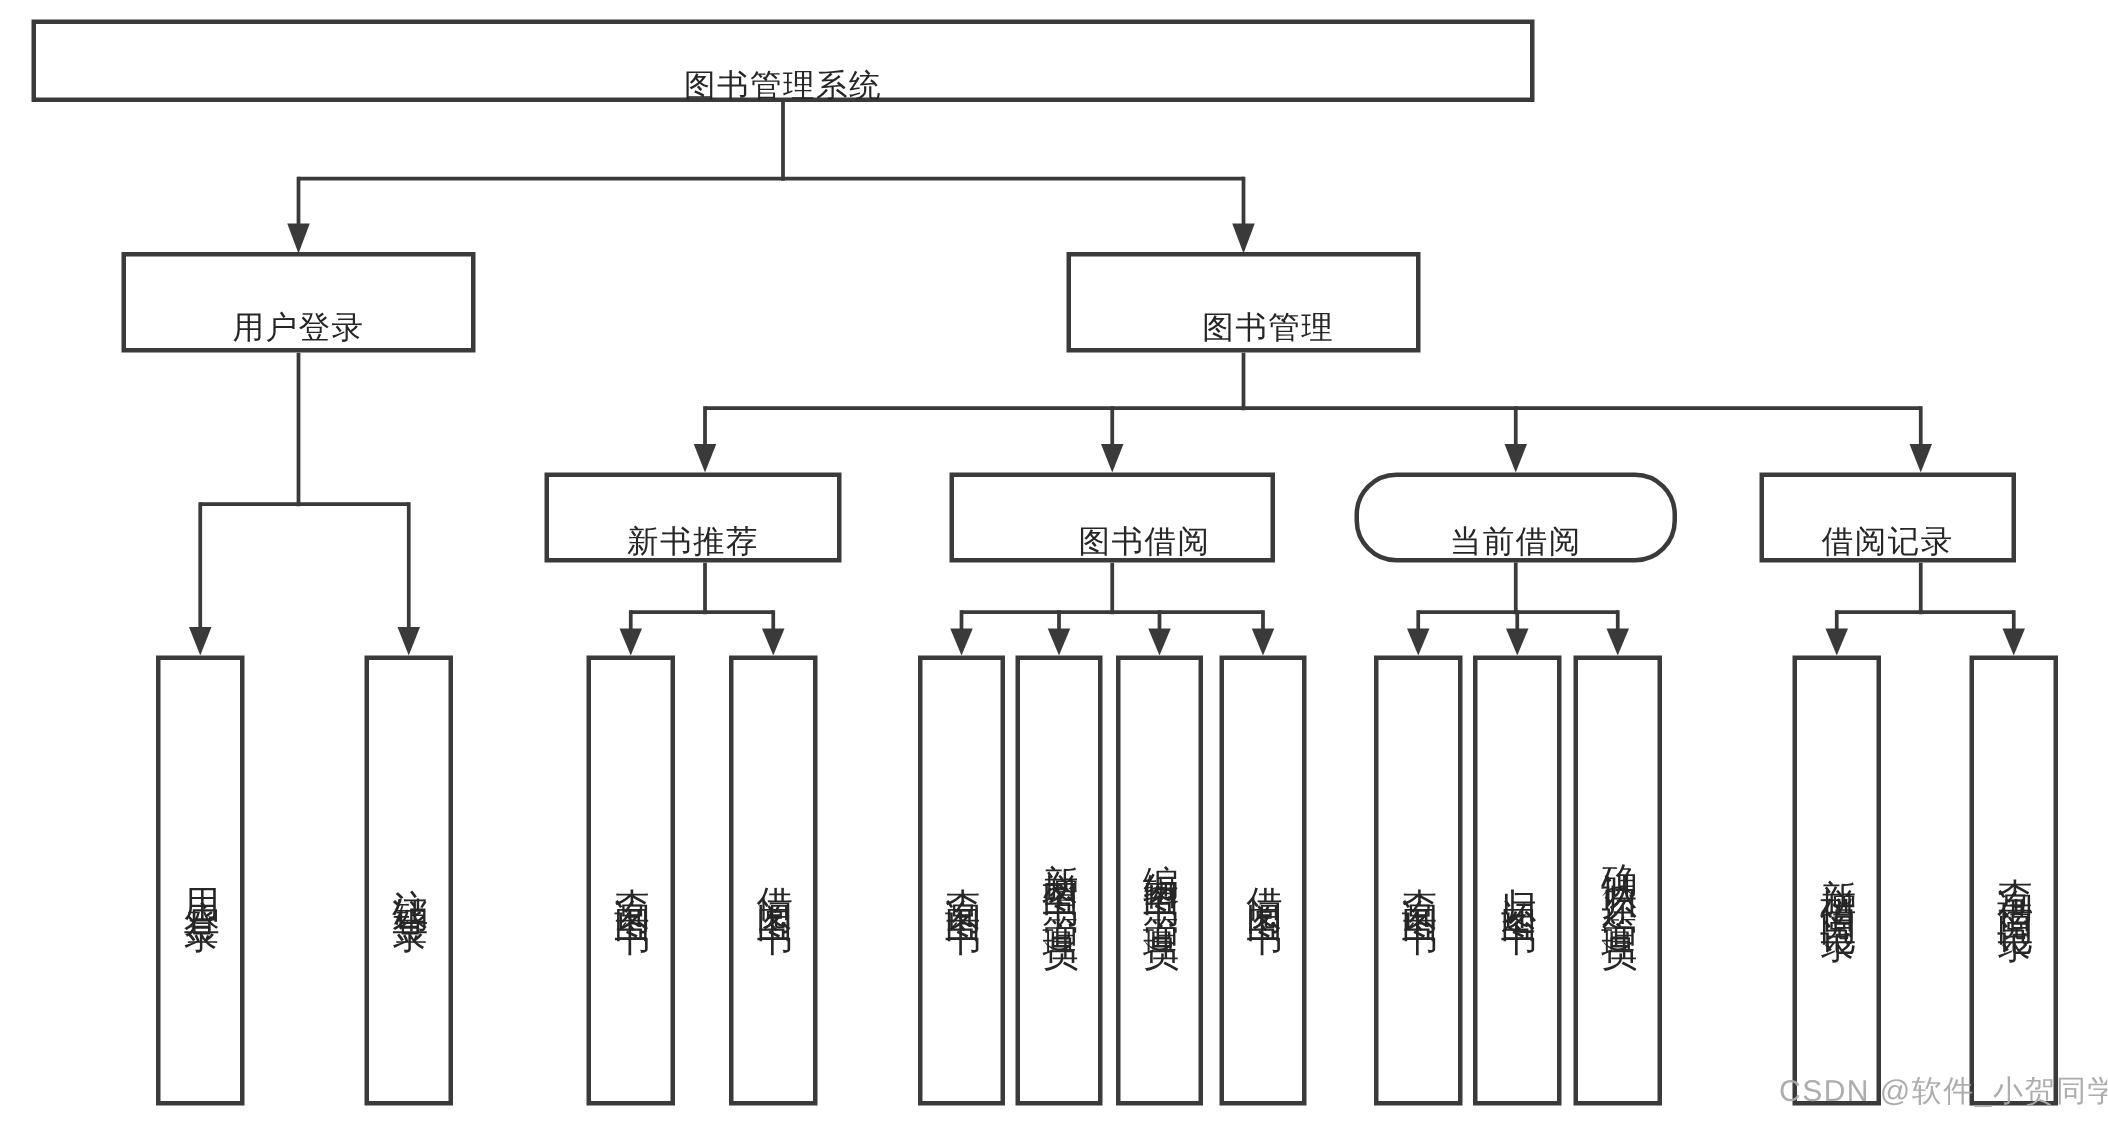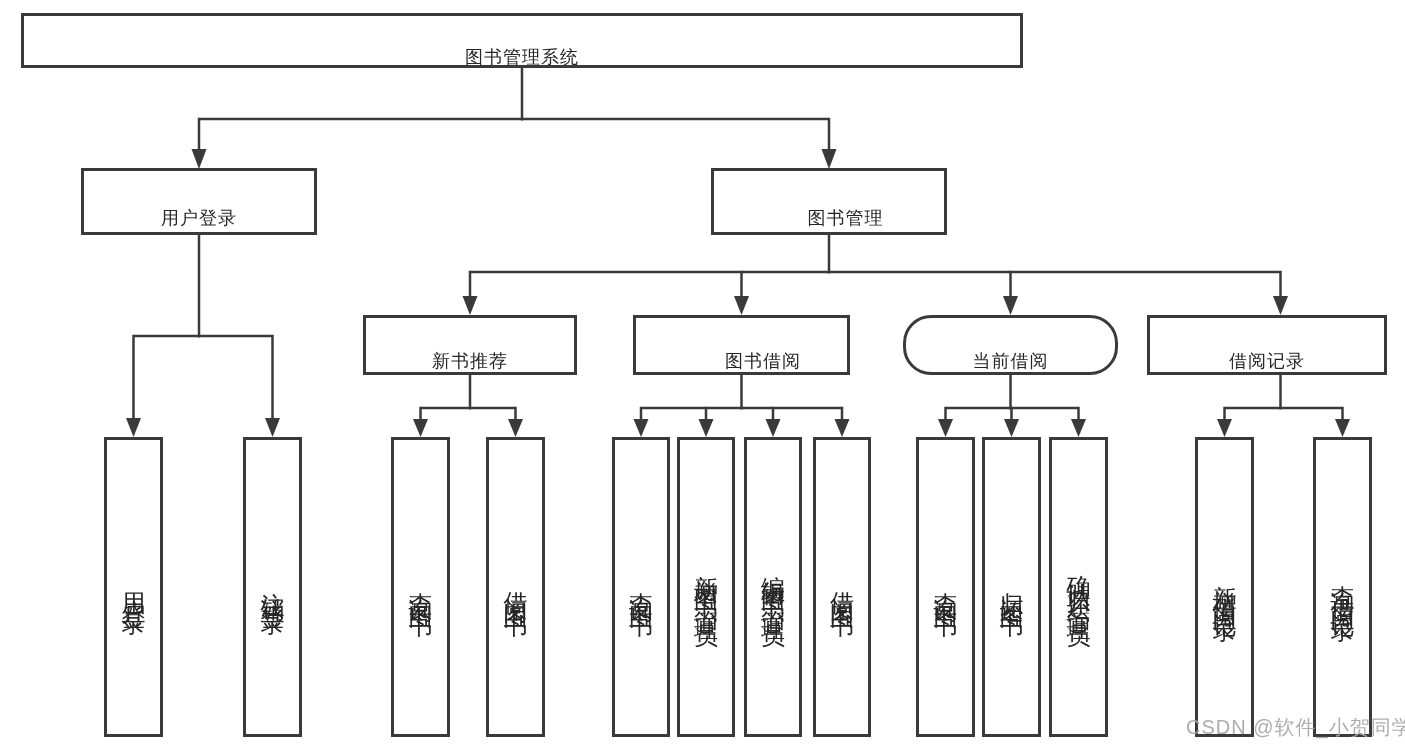--- a/index.html
+++ b/index.html
@@ -36,40 +36,40 @@
     position: absolute;
     background: #ffffff;
     border: 3px solid var(--line);
     display: flex;
     align-items: center;
     justify-content: center;
     color: var(--text);
     z-index: 2;
   }
   .box .hlabel {
-    font-size: 18px;
+    font-size: 21px;
     letter-spacing: 1px;
     white-space: nowrap;
     margin-top: 32px;
   }
   .leaf .vlabel {
     writing-mode: vertical-rl;
     font-size: 24px;
     letter-spacing: 7px;
     line-height: 1;
     white-space: nowrap;
   }
   .root-box   { left: 21px;  top: 13px;  width: 1002px; height: 55px; }
   .l2-a       { left: 81px;  top: 168px; width: 236px;  height: 67px; }
   .l2-b       { left: 711px; top: 168px; width: 236px;  height: 67px; padding-left: 33px; }
   .l3         { top: 315px; height: 60px; }
-  .l3-a       { left: 363px;  width: 214px; }
+  .l3-a       { left: 363px;  width: 198px; }
   .l3-b       { left: 633px;  width: 217px; padding-left: 43px; }
   .l3-c       { left: 903px;  width: 215px; border-radius: 28px; }
-  .l3-d       { left: 1147px; width: 240px; text-align: center; }
+  .l3-d       { left: 1173px; width: 171px; text-align: center; }
   .leaf       { top: 437px; height: 300px; width: 59px; }
   .leaf-a1 { left: 104px; }
   .leaf-a2 { left: 243px; }
   .leaf-b1 { left: 391px; }
   .leaf-b2 { left: 486px; }
   .leaf-c1 { left: 612px; width: 58px; }
   .leaf-c2 { left: 677px; width: 58px; }
   .leaf-c3 { left: 744px; width: 58px; }
   .leaf-c4 { left: 813px; width: 58px; }
   .leaf-d1 { left: 916px; }

